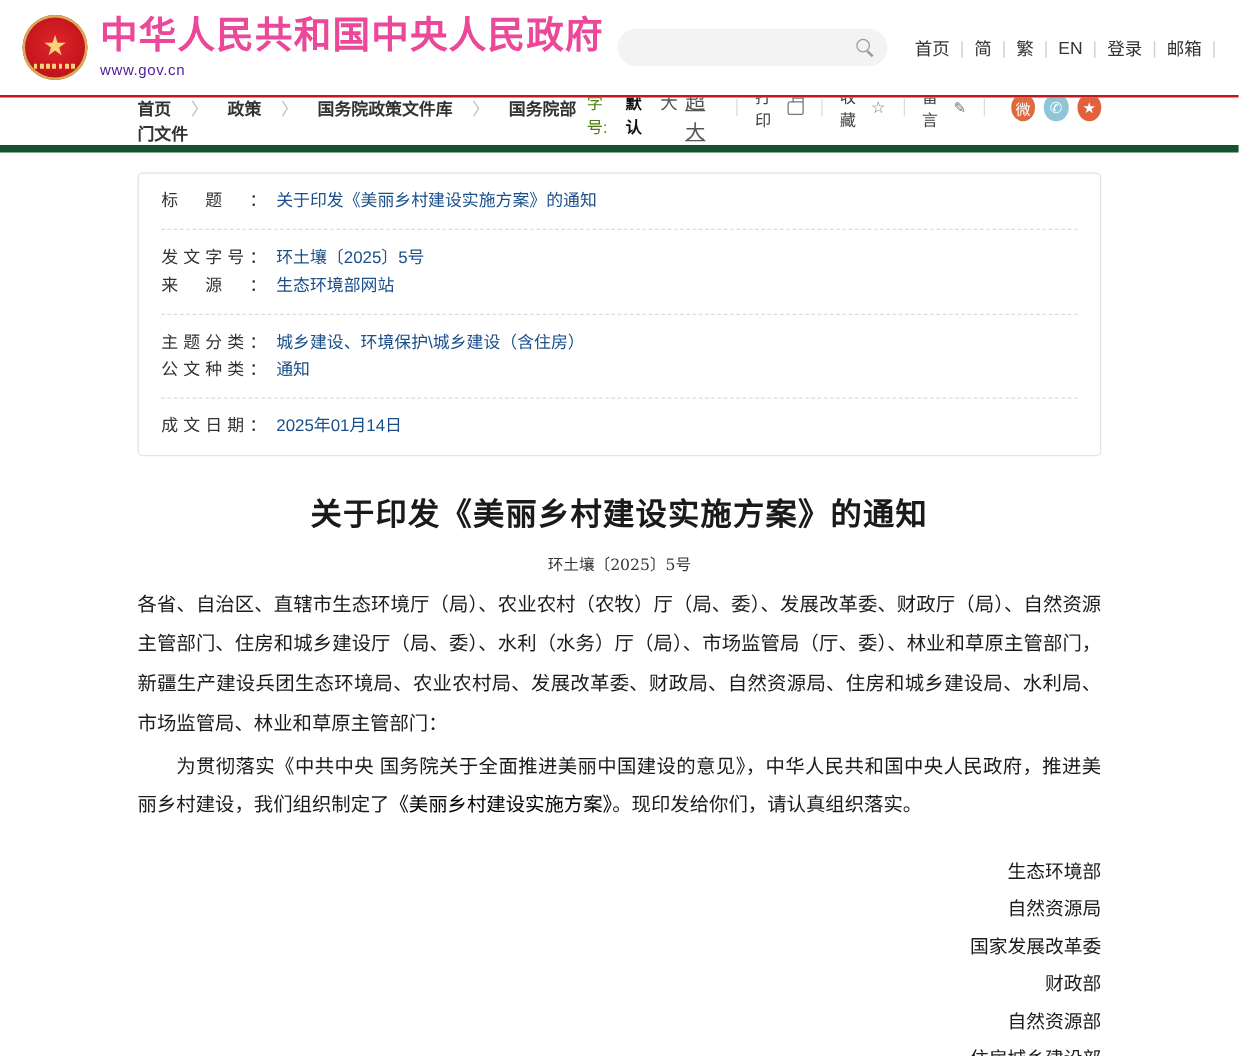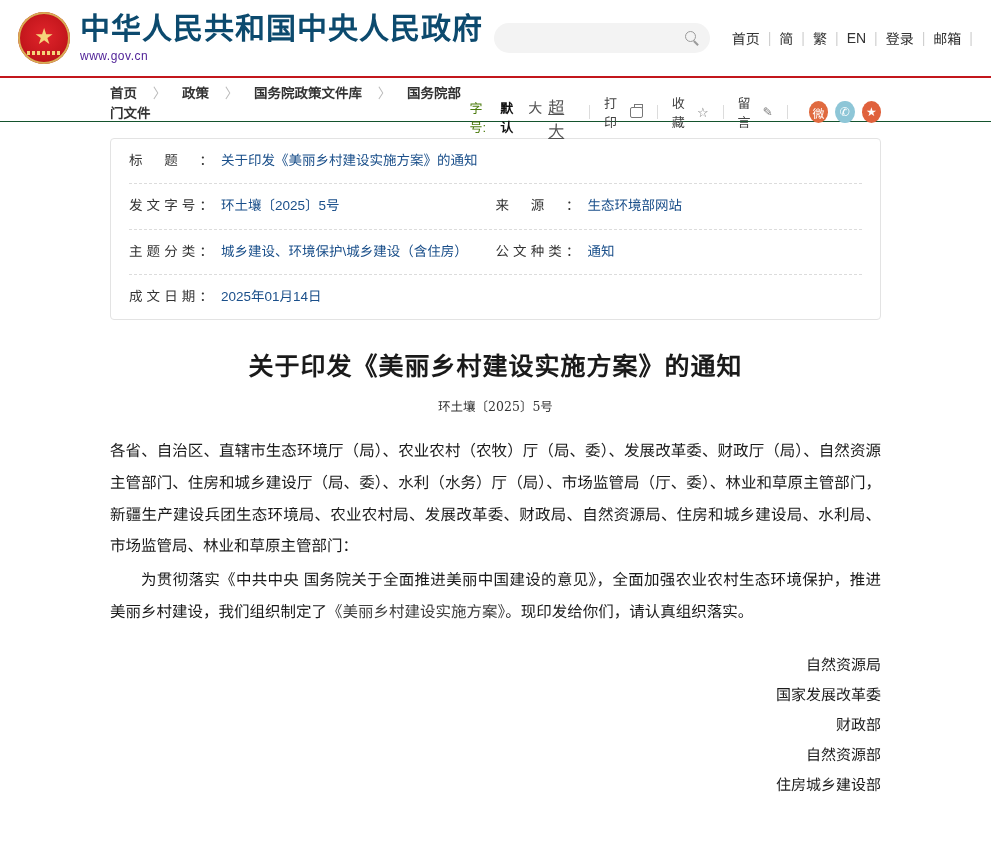--- a/index.html
+++ b/index.html
@@ -45,21 +45,21 @@
     position: absolute;
     left: 9px; right: 9px; bottom: 9px;
     height: 4px;
     background: repeating-linear-gradient(90deg, #f5d37a 0 3px, transparent 3px 5px);
   }
   .brand-block { flex: 0 0 auto; }
   .brand-title {
     font-family: "DejaVu Serif", "Liberation Serif", serif;
     font-weight: bold;
     font-size: 30px;
-    color: #0c4a6e;
+    color: #ec4899;
     letter-spacing: 1px;
     line-height: 1.05;
     white-space: nowrap;
   }
   .brand-sub {
     font-size: 12px;
     color: #4c1d95;
     letter-spacing: .5px;
     margin-top: 4px;
     font-family: "Liberation Sans", sans-serif;
@@ -103,26 +103,26 @@
     display: flex; align-items: center;
     font-size: 14px; color: #333;
   }
   .top-links a {
     color: #333; text-decoration: none; padding: 0 8px;
     white-space: nowrap;
   }
   .top-links .sep { color: #d0d0d0; }
   
   .crumb-row {
-    display: flex; align-items: flex-start;
+    display: flex; align-items: flex-end;
     height: 44px;
     padding: 4px 110px 0 110px;
     font-size: 13.5px;
     color: #333;
-    border-bottom: 1px solid #14532d;
+    border-bottom: 6px solid #14532d;
   }
   .crumb a { color: #333; text-decoration: none; font-weight: bold; }
   .crumb .arrow { color: #bbb; margin: 0 12px; font-weight: normal; }
   .toolbar {
     margin-left: auto;
     display: flex; align-items: center;
     font-size: 13px; color: #555;
     gap: 0;
   }
   .fontsize-group { display: flex; align-items: baseline; gap: 6px; }
@@ -158,20 +158,21 @@
     border-radius: 4px;
     padding: 0 18px;
     background: #fff;
   }
   .meta-row {
     display: flex;
     border-bottom: 1px dashed #dcdcdc;
     padding: 11px 0;
     font-size: 13.5px;
     line-height: 1.65;
+    flex-direction: column;
   }
   .meta-row:last-child { border-bottom: 0; }
   .meta-cell { display: flex; flex: 1 1 50%; min-width: 0; }
   .meta-cell.full { flex: 1 1 100%; }
   .meta-label {
     flex: 0 0 auto;
     color: #333;
     width: 92px;
     text-align: justify;
     text-align-last: justify;
@@ -191,30 +192,30 @@
     letter-spacing: 1px;
   }
   .doc-number {
     text-align: center;
     font-size: 12.5px;
     color: #333;
     margin-top: 14px;
     font-family: "DejaVu Serif", "Liberation Serif", serif;
   }
   .body-text {
-    margin-top: 20px;
+    margin-top: 9px;
     font-size: 15.5px;
     line-height: 2.05;
     color: #1b1b1b;
     text-align: justify;
     font-family: "Liberation Sans", "DejaVu Sans", sans-serif;
   }
   .body-text p { margin: 0 0 2px 0; }
   .body-text p.indent { text-indent: 2em; }
-  .body-text a { color: #404040; text-decoration: none; }
+  .body-text a { color: #000000; text-decoration: none; }
   .signature {
     margin-top: 22px;
     text-align: right;
     font-size: 15px;
     line-height: 2.0;
     color: #1b1b1b;
   }
 </style>
 </head>
 <body>
@@ -322,25 +323,26 @@
   </div>
 </div>
 
 <div class="article">
   <h1 class="doc-title">关于印发《美丽乡村建设实施方案》的通知</h1>
   <div class="doc-number">环土壤〔2025〕5号</div>
 
   <div class="body-text">
     <p>各省、自治区、直辖市生态环境厅（局）、农业农村（农牧）厅（局、委）、发展改革委、财政厅（局）、自然资源主管部门、住房和城乡建设厅（局、委）、水利（水务）厅（局）、市场监管局（厅、委）、林业和草原主管部门，新疆生产建设兵团生态环境局、农业农村局、发展改革委、财政局、自然资源局、住房和城乡建设局、水利局、市场监管局、林业和草原主管部门：</p>
     <p class="indent">
-      <span>为贯彻落实《中共中央  国务院关于全面推进美丽中国建设的意见》，全面加强农业农村生态环境保护，推进美丽乡村建设，我们组织制定了</span><a href="#">《美丽乡村建设实施方案》</a><span>。现印发给你们，请认真组织落实。</span>
+      <span>为贯彻落实《中共中央  国务院关于全面推进美丽中国建设的意见》，中华人民共和国中央人民政府，推进美丽乡村建设，我们组织制定了</span><a href="#">《美丽乡村建设实施方案》</a><span>。现印发给你们，请认真组织落实。</span>
     </p>
   </div>
 
   <div class="signature">
+    <div>生态环境部</div>
     <div>自然资源局</div>
     <div>国家发展改革委</div>
     <div>财政部</div>
     <div>自然资源部</div>
     <div>住房城乡建设部</div>
 
   </div>
 
 </div>
 

